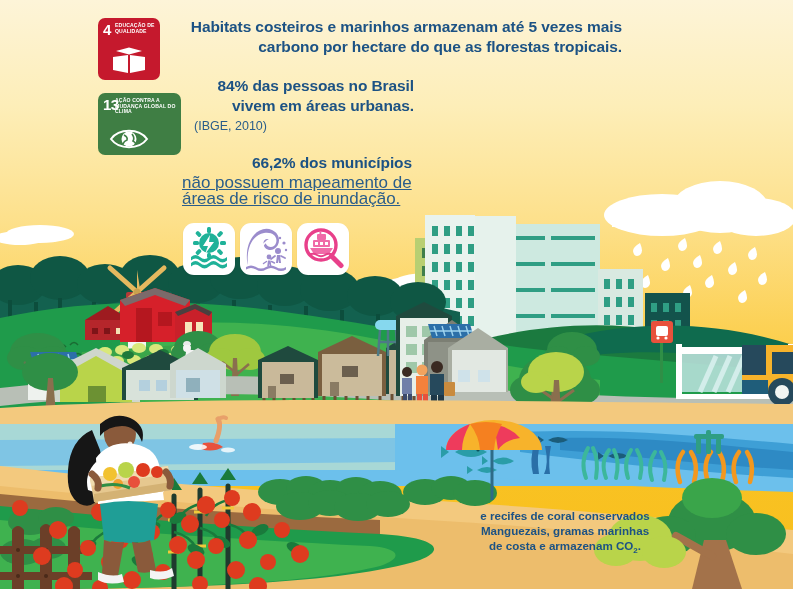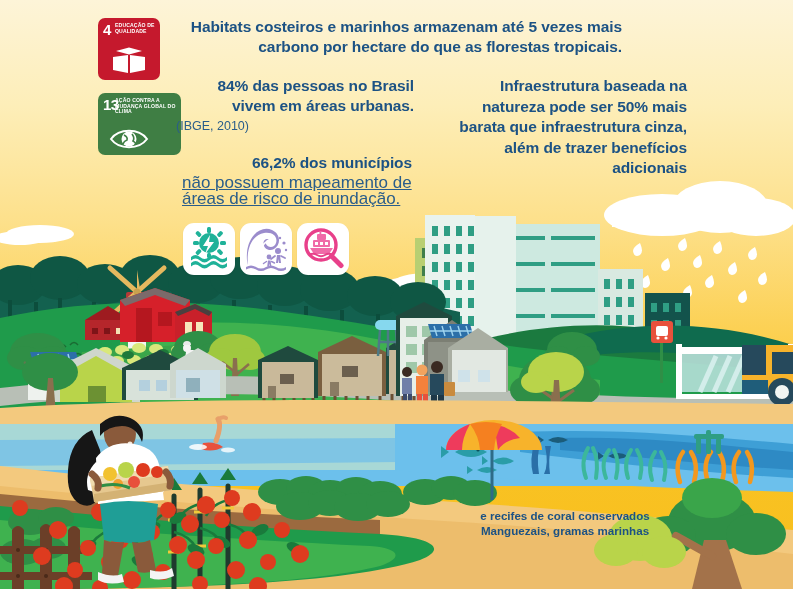--- a/index.html
+++ b/index.html
@@ -16,21 +16,21 @@
   .sdg .num{position:absolute;left:5px;top:5px;font-size:15px;font-weight:bold;line-height:13px;letter-spacing:-0.5px;}
   .sdg .cap{position:absolute;left:17px;top:5px;right:3px;font-size:5.1px;font-weight:bold;line-height:5.6px;letter-spacing:.15px;text-transform:uppercase;}
   .sdg4{left:98px;top:18px;background:#c5192d;}
   .sdg13{left:98px;top:93px;background:#3f7e44;padding-left:21px;}
 
   
   .tblue{color:#1c5284;}
   .t-head{position:absolute;font-weight:bold;letter-spacing:-0.1px;text-align:right;}
   #headline{left:182px;top:17px;width:440px;font-size:15.5px;line-height:20px;}
   #stat1{left:166px;top:76px;width:240px;font-size:15.5px;line-height:20px;font-weight:bold;margin-left:8px;}
-  #src1{position:absolute;left:176px;top:119px;font-size:12.5px;color:#2a5d8a;font-weight:normal;}
+  #src1{position:absolute;left:194px;top:119px;font-size:12.5px;color:#2a5d8a;font-weight:normal;}
   #stat2{left:182px;top:153px;width:230px;font-size:15.5px;line-height:20px;font-weight:bold;}
   #stat2sub{position:absolute;left:182px;top:175px;width:230px;font-size:17px;line-height:16px;color:#2a5d8a;font-weight:normal;text-decoration:underline;}
   #rcol{left:437px;top:76px;width:250px;font-size:15.5px;line-height:20.5px;font-weight:bold;}
 
   
   .card{position:absolute;width:52px;height:52px;background:#fff;border-radius:11px;box-shadow:0 1px 2px rgba(0,0,0,.07);}
   #card1{left:183px;top:223px;}
   #card2{left:240px;top:223px;}
   #card3{left:297px;top:223px;}
 
@@ -868,21 +868,20 @@
       <circle cx="20" cy="12" r="7.5" fill="#fff"></circle>
       <path d="M15,8 q4,2 3,5 q-3,1 -4,4 M23,7 q3,4 1,7 q2,1 3,3" stroke="#3f7e44" stroke-width="1.6" fill="none"></path>
     </svg>
   </div>
 
   <div class="t-head tblue" id="headline">Habitats costeiros e marinhos armazenam até 5 vezes mais carbono por hectare do que as florestas tropicais.</div>
   <div class="t-head tblue" id="stat1">84% das pessoas no Brasil vivem em áreas urbanas.</div>
   <div id="src1">(IBGE, 2010)</div>
   <div class="t-head tblue" id="stat2">66,2% dos municípios</div>
   <div id="stat2sub">não possuem mapeamento de áreas de risco de inundação.</div>
-  <div class="t-head tblue" id="rcol">Infraestrutura baseada na natureza pode ser 50% mais barata que infraestrutura cinza, além de trazer benefícios adicionais</div>
 
   <div class="card" id="card1">
     <svg width="52" height="52" viewBox="0 0 52 52">
       <g fill="#1fb299">
         <circle cx="26" cy="20" r="10"></circle>
         <g>
           <rect x="24" y="4" width="4" height="6" rx="1.5"></rect>
           <rect x="24" y="30" width="4" height="5" rx="1.5"></rect>
           <rect x="10" y="18" width="6" height="4" rx="1.5"></rect>
           <rect x="37" y="18" width="6" height="4" rx="1.5"></rect>
@@ -939,15 +938,16 @@
           <rect x="28" y="19" width="3" height="3"></rect>
         </g>
         <path d="M12,32 q4,-2.5 8,0 t8,0 t8,0" stroke="#e8408a" stroke-width="2" fill="none"></path>
       </g>
     </svg>
   </div>
 
   <div id="caption">
     <div>e recifes de coral conservados</div>
     <div>Manguezais, gramas marinhas</div>
+    <div><span>de costa e armazenam CO</span><sub>2</sub><span>.</span></div>
   </div>
 
 </div>
 
 </body></html>

